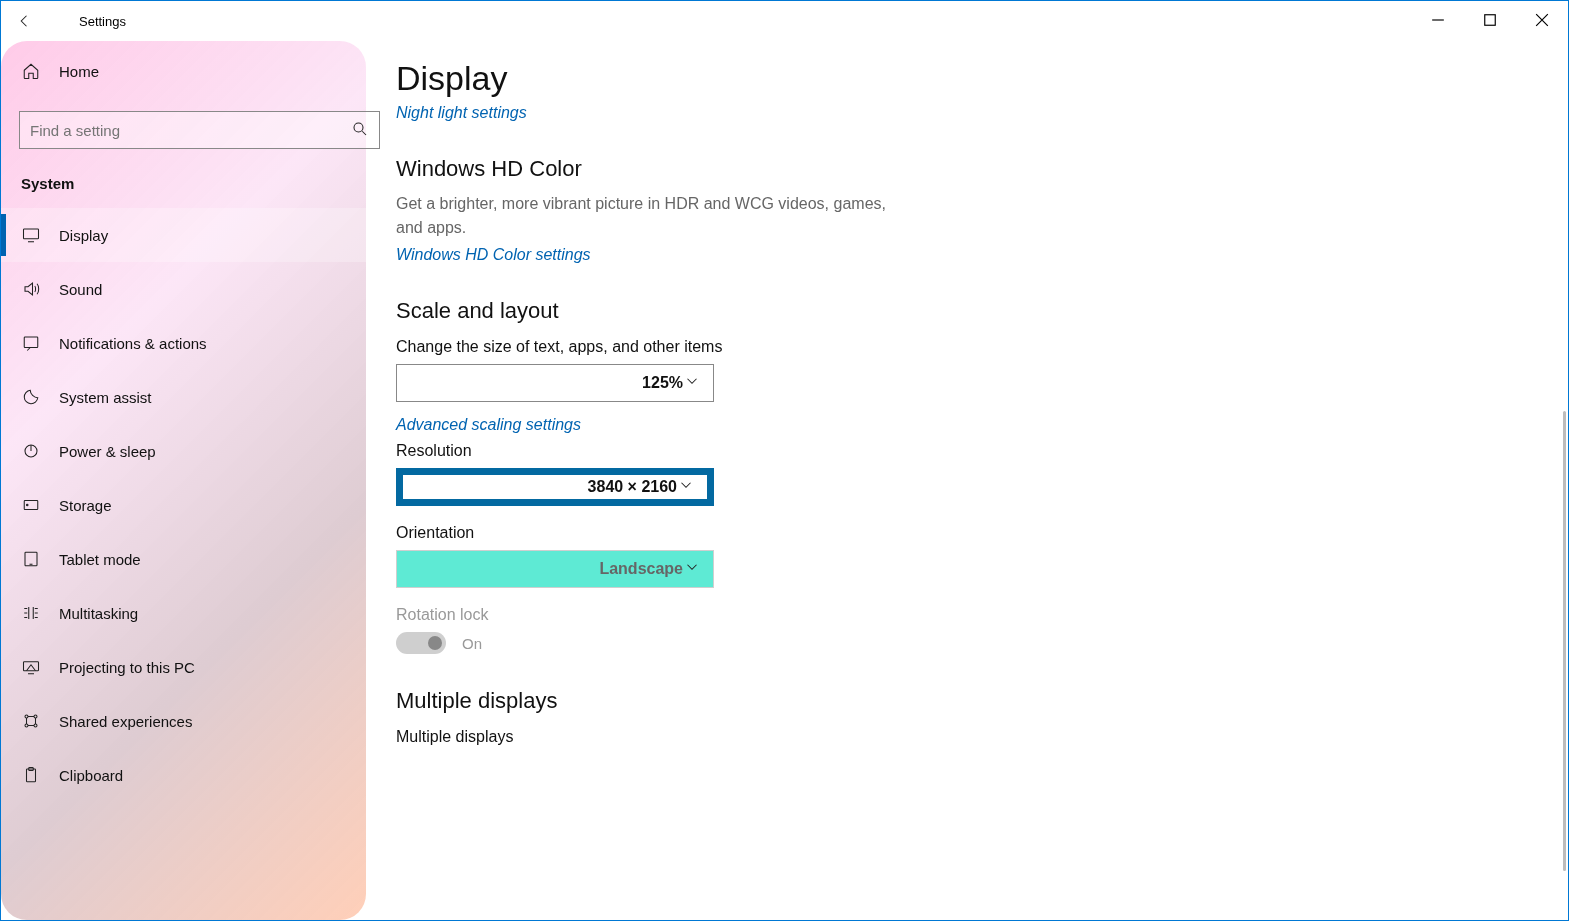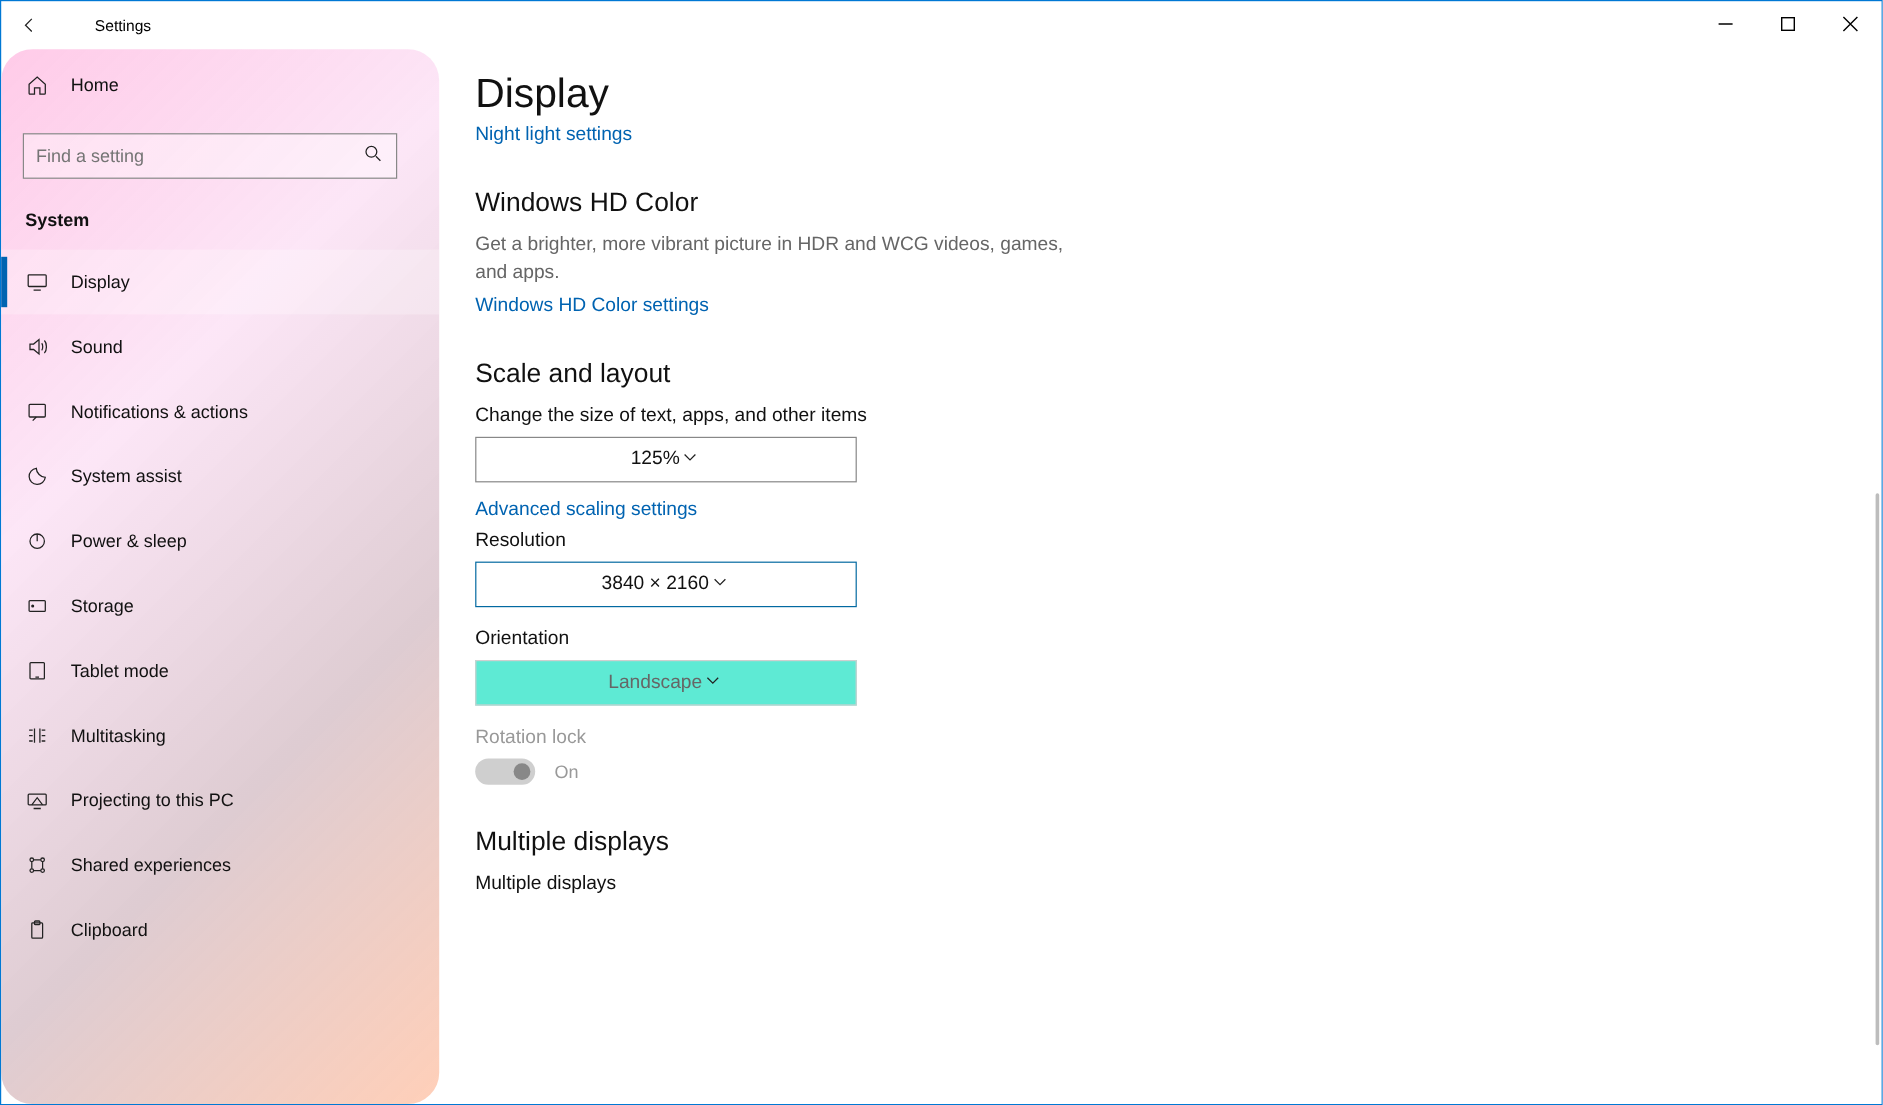--- a/index.html
+++ b/index.html
@@ -18,42 +18,42 @@
 .body { display:flex; height: calc(100% - 40px); }
 
 
 .sidebar { width: 365px; height: 100%; position:relative; color:#111;
   background: linear-gradient(135deg, rgba(255,175,220,0.65), rgba(250,210,240,0.55), rgba(200,170,180,0.6), rgba(255,160,115,0.5));
   backdrop-filter: blur(30px);
   border-radius: 26px;
 }
 .sidebar .home-row { display:flex; align-items:center; height:52px; padding-left:20px; gap:18px; cursor:pointer; margin-top:4px; font-size:15px; }
 .sidebar .search-row { padding: 14px 18px 8px 18px; }
-.sidebar .search-box { width: 312px; height: 38px; border: 1px solid #888; background: rgba(255,255,255,0.35); display:flex; align-items:center; padding: 0 10px; font-size:15px; color:#555; }
+.sidebar .search-box { width: 361px; height: 38px; border: 1px solid #888; background: rgba(255,255,255,0.35); display:flex; align-items:center; padding: 0 10px; font-size:15px; color:#555; }
 .sidebar .search-box input { border:none; background:transparent; flex:1; outline:none; font-size:15px; color:#333; }
 .sidebar .search-box .search-icon { color:#555; }
 .sidebar .section-label { font-weight:600; font-size:15px; padding: 18px 20px 10px 20px; color:#111; }
 .sidebar .nav { margin-top:6px; }
 .sidebar .nav-item { height:54px; display:flex; align-items:center; padding-left:20px; gap:18px; font-size:15px; cursor:pointer; position:relative; }
 .sidebar .nav-item.active::before { content:""; position:absolute; left:0; top:6px; bottom:6px; width:5px; background:#0063b1; }
 .sidebar .nav-item.active { background: rgba(255,255,255,0.25); }
 .sidebar .nav-icon { width:20px; display:flex; justify-content:center; color:#222; }
 
 
 .content { flex:1; padding: 18px 40px 0 30px; overflow:hidden; position:relative; }
 .content h1 { font-size: 34px; font-weight: 400; color:#111; margin-bottom:6px; }
-.content a.link { color:#0063b1; text-decoration:none; font-size:16px; display:inline-block; }
+.content a.link { color:#0063b1; text-decoration:none; font-size:16px; display:inline-block;font-style:italic; }
 .content h2 { font-size: 22px; font-weight: 500; color:#111; margin-top:34px; margin-bottom:10px; }
 .content .desc { color:#666; font-size:16px; line-height:1.5; max-width:520px; margin-bottom:6px; }
 .content .field-label { font-size:16px; color:#111; margin-top:14px; margin-bottom:8px; }
 .content .field-label.disabled { color:#999; }
 
-.dropdown { width:318px; height:38px; border:1px solid #888; display:flex; align-items:center; padding:0 12px; font-size:16px; color:#111; cursor:pointer; justify-content:center; background:#fff; }
+.dropdown { width:318px; height:38px; border:1px solid #888; display:flex; align-items:center; padding:0 12px; font-size:16px; color:#111; cursor:pointer; justify-content:flex-end; background:#fff;font-weight:bold; }
 .dropdown .chev { color:#666; }
-.dropdown.red-outline { border:1px solid #0369a1; }
+.dropdown.red-outline { border:7px solid #0369a1; }
 .dropdown.disabled { background:#5eead4; border-color:#cfcfcf; color:#666; cursor:default; }
 
 .advanced-link-wrap { margin-top:14px; }
 
 .toggle-row { display:flex; align-items:center; gap:16px; margin-top:8px; }
 .toggle { width:50px; height:22px; border-radius:11px; background:#cfcfcf; position:relative; }
 .toggle .knob { width:14px; height:14px; border-radius:50%; background:#888; position:absolute; right:4px; top:4px; }
 .toggle-label { color:#999; font-size:15px; }
 
 

